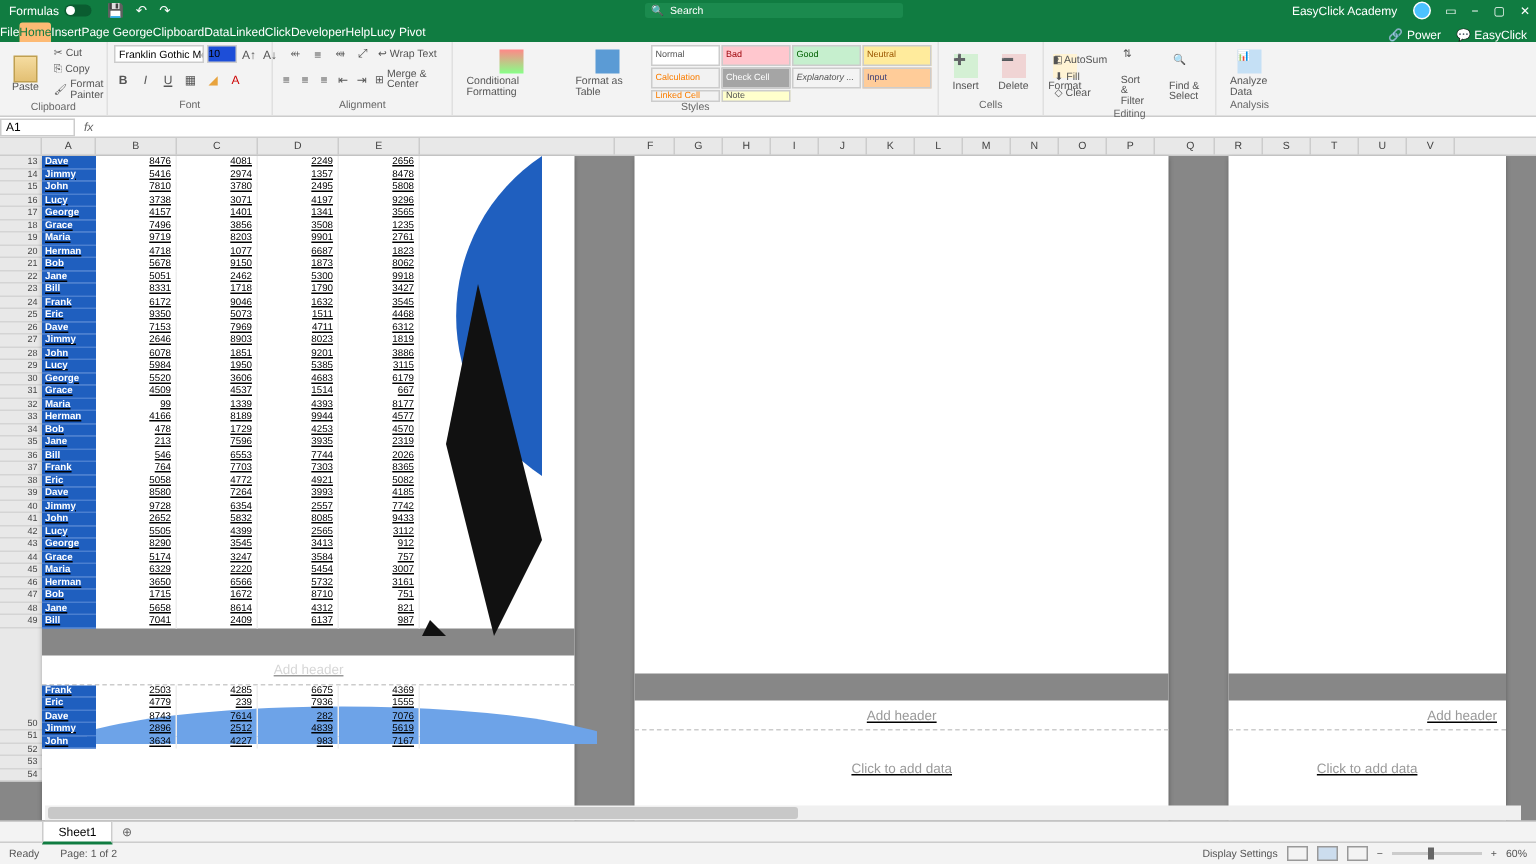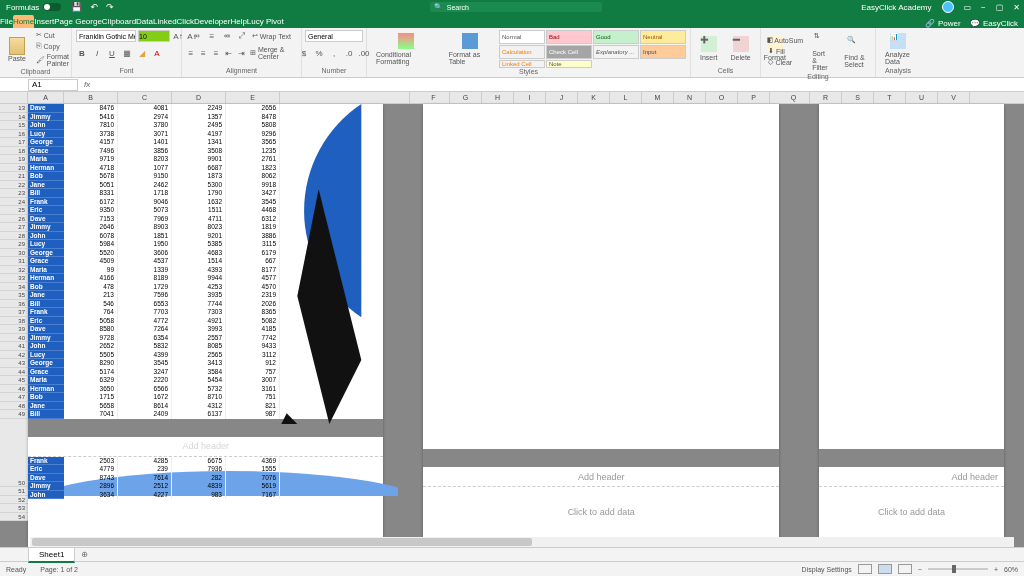--- a/index.html
+++ b/index.html
@@ -28,21 +28,21 @@
 .ribbon-group { border-right: 1px solid #e0e0e0; padding: 2px 4px; display: flex; flex-direction: column; justify-content: space-between; }
 .ribbon-group .label { text-align: center; font-size: 7px; color: #666; padding-bottom: 1px; }
 .rg-content { flex: 1; display: flex; align-items: center; gap: 3px; }
 
 .paste-btn { display: flex; flex-direction: column; align-items: center; padding: 2px 4px; }
 .paste-icon { width: 16px; height: 18px; background: linear-gradient(#f5dca0, #e3c074); border: 1px solid #c0a050; position: relative; }
 .small-btns { display: flex; flex-direction: column; gap: 1px; font-size: 7px; margin-left: 2px; }
 .small-btn { display: flex; align-items: center; gap: 2px; padding: 1px; }
 
 .font-select { width: 60px; height: 12px; border: 1px solid #ccc; background: white; font-size: 7px; padding-left: 2px; }
-.size-select { width: 32px; height: 12px; border: 1px solid #ccc; background: #84cc16; font-size: 7px; }
+.size-select { width: 20px; height: 12px; border: 1px solid #ccc; background: #1d4ed8; font-size: 7px; }
 .icon-row { display: flex; gap: 3px; margin-top: 2px; }
 .icon-btn { width: 12px; height: 12px; display: flex; align-items: center; justify-content: center; font-size: 8px; }
 
 .styles-grid { display: grid; grid-template-columns: repeat(4, 46px); grid-template-rows: repeat(2, 14px); gap: 1px; }
 .style-cell { border: 1px solid #ccc; font-size: 6px; display: flex; align-items: center; padding-left: 2px; }
 .style-normal { background: white; }
 .style-bad { background: #ffc7ce; color: #9c0006; }
 .style-good { background: #c6efce; color: #006100; }
 .style-neutral { background: #ffeb9c; color: #9c5700; }
 .style-calc { background: #f2f2f2; color: #fa7d00; }
@@ -50,31 +50,31 @@
 .style-expl { font-style: italic; }
 .style-input { background: #ffcc99; color: #3f3f76; }
 .style-linked { background: #f2f2f2; color: #fa7d00; }
 .style-note { background: #ffffcc; }
 
 .big-btn { display: flex; flex-direction: column; align-items: center; padding: 2px 5px; font-size: 7px; }
 .big-btn-icon { width: 16px; height: 16px; margin-bottom: 2px; }
 
 
 .formula-bar { height: 14px; background: white; border-bottom: 1px solid #ccc; display: flex; align-items: center; }
-.name-box { width: 50px; height: 12px; border: 1px solid #ccc; font-size: 8px; padding-left: 3px; background: white; margin-left: 28px; }
+.name-box { width: 50px; height: 12px; border: 1px solid #ccc; font-size: 8px; padding-left: 3px; background: white; }
 .fx { margin: 0 6px; font-style: italic; font-size: 8px; color: #666; }
 
 
 .sheet-area { height: 455px; background: #878787; overflow: hidden; position: relative; }
 .col-headers { height: 12px; background: #e8e8e8; display: flex; border-bottom: 1px solid #ccc; position: sticky; top: 0; }
 .col-headers .corner { width: 28px; border-right: 1px solid #ccc; }
 .col-headers .ch { text-align: center; font-size: 7px; border-right: 1px solid #ccc; line-height: 12px; color: #444; }
 
 .pages-container { display: flex; height: 443px; }
-.page { background: white; box-shadow: 0 1px 3px rgba(0,0,0,0.3); margin: 0 20px; position: relative; }
+.page { background: white; box-shadow: 0 1px 3px rgba(0,0,0,0.3); margin: 0 20px; position: relative; text-decoration: underline; }
 .page1 { width: 384px; margin-left: 28px; }
 .page2, .page3 { width: 384px; }
 .row-gutter { position: absolute; left: 0; top: 12px; width: 28px; background: #e8e8e8; }
 .row-num { height: 8.5px; font-size: 6px; text-align: right; padding-right: 3px; border-bottom: 1px solid #d4d4d4; color: #444; line-height: 8.5px; }
 
 .data-table { font-size: 6.5px; width: 100%; }
 .data-row { display: flex; height: 8.5px; line-height: 8.5px; }
 .name-cell { width: 36px; background: #1f5fbf; color: white; font-weight: bold; padding-left: 2px; border-bottom: 1px solid #4a7fd0; }
 .num-cell { width: 54px; text-align: right; padding-right: 3px; border-right: 1px solid #eee; }
 
@@ -203,33 +203,20 @@
         <span class="icon-btn">≡</span>
         <span class="icon-btn">≡</span>
         <span class="icon-btn">⇤</span>
         <span class="icon-btn">⇥</span>
         <div class="small-btn">⊞ <span>Merge &amp; Center</span></div>
       </div>
     </div>
     <div class="label">Alignment</div>
   </div>
 
-  <div class="ribbon-group" style="width:65px">
-    <div class="rg-content" style="flex-direction:column">
-      <input class="font-select" style="width: 58px;" value="General">
-      <div class="icon-row">
-        <span class="icon-btn">$</span>
-        <span class="icon-btn">%</span>
-        <span class="icon-btn">,</span>
-        <span class="icon-btn">.0</span>
-        <span class="icon-btn">.00</span>
-      </div>
-    </div>
-    <div class="label">Number</div>
-  </div>
 
   <div class="ribbon-group" style="width:324px">
     <div class="rg-content">
       <div class="big-btn">
         <div class="big-btn-icon" style="background:linear-gradient(#f88,#8f8)"></div>
         <span>Conditional Formatting</span>
       </div>
       <div class="big-btn">
         <div class="big-btn-icon" style="background:#5b9bd5"></div>
         <span>Format as Table</span>

